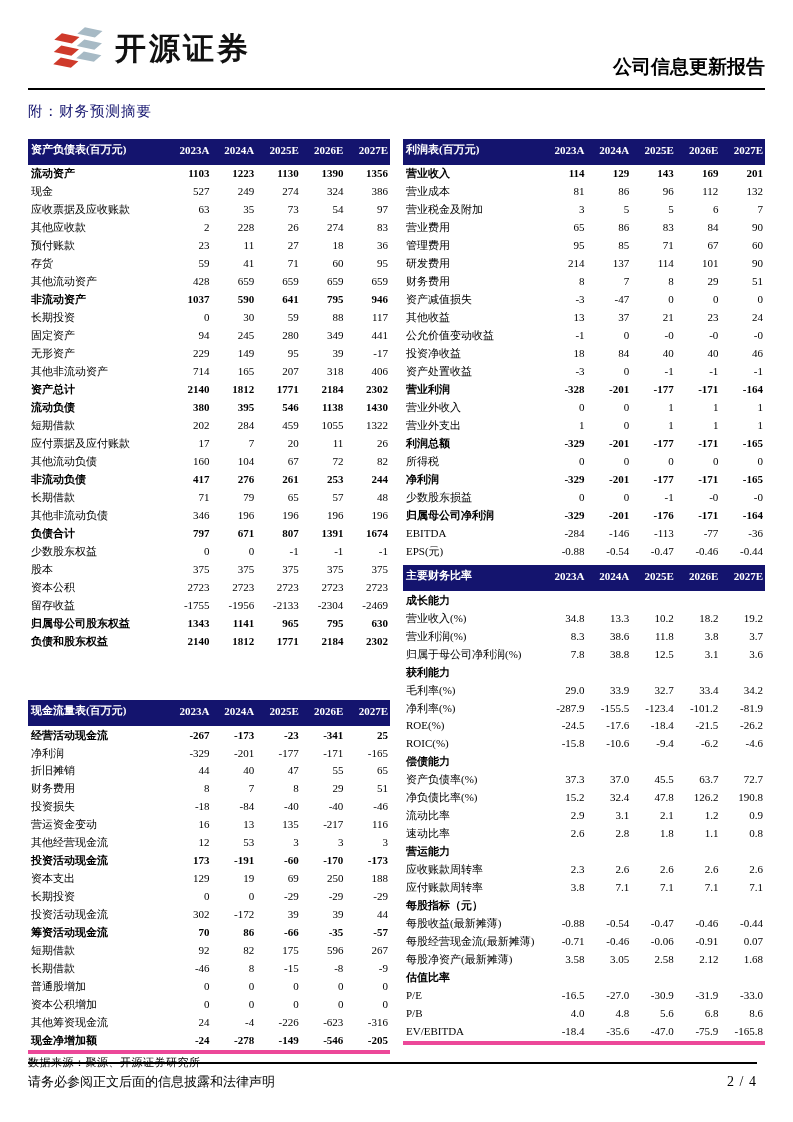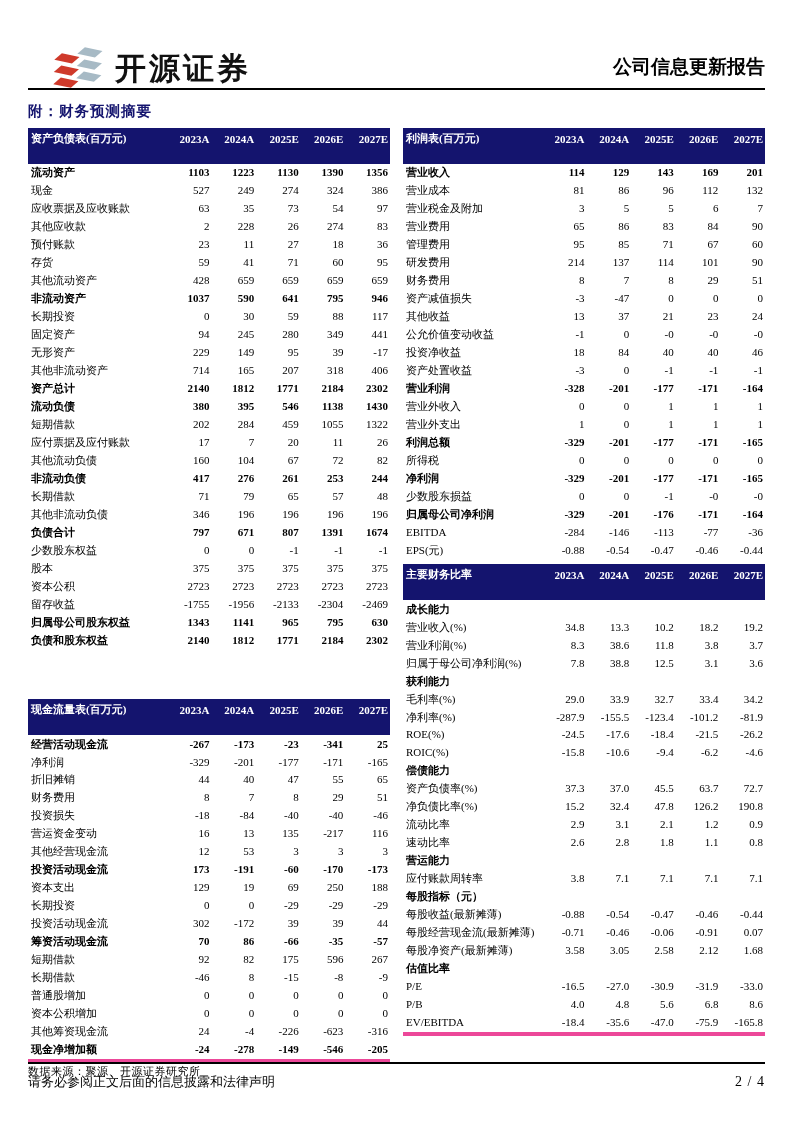--- a/index.html
+++ b/index.html
@@ -3,52 +3,52 @@
 <meta charset="utf-8">
 <style>
   html,body{margin:0;padding:0;background:#ffffff;}
   .page{
     width:793px;height:1122px;position:relative;background:#fff;
     font-family:"Liberation Serif","DejaVu Serif",serif;color:#000;
     box-sizing:border-box;padding:22px 28px 0 28px;overflow:hidden;
   }
   
   .masthead{position:relative;height:66px;border-bottom:2.5px solid #000;}
-  .logo{position:absolute;left:24px;top:20px;display:flex;align-items:center;gap:9px;}
+  .logo{position:absolute;left:24px;top:0;display:flex;align-items:center;gap:9px;}
   .brand-text{
     font-family:"DejaVu Sans","Liberation Sans",sans-serif;
     font-size:31px;font-weight:bold;letter-spacing:3px;color:#111;line-height:1;
   }
   .report-type{position:absolute;right:0;bottom:8px;font-weight:bold;font-size:19px;}
   
   .section-title{
-    margin:12px 0 7px 0;color:var(--navy,#14146e);
-    font-size:14.5px;font-weight:bold;letter-spacing:1px;
+    margin:12px 0 18px 0;color:var(--navy,#14146e);
+    font-size:14.5px;font-weight:normal;letter-spacing:1px;
   }
   
   .columns{display:flex;gap:13px;align-items:flex-start;}
   .col{flex:1;min-width:0;}
   .spacer-left{height:50px;}
   .spacer-right{height:5px;}
   
   table{width:100%;border-collapse:collapse;table-layout:fixed;font-size:11px;}
   table.bordered{border-bottom:4px solid #ec4899;}
   thead th{
     background:var(--navy,#14146e);color:#ffffff;font-weight:bold;
-    padding:3px 2px 18px 0;font-size:11px;text-align:right;white-space:nowrap;margin-left:44px;
+    padding:3px 2px 8px 0;font-size:11px;text-align:right;white-space:nowrap;margin-left:44px;
   }
   thead th.lbl{text-align:left;padding-left:3px;width:37%;}
   td{padding:2.4px 2px 2.4px 0;line-height:1.2;white-space:nowrap;}
   td.lbl{text-align:left;padding-left:3px;overflow:hidden;}
   td.num{text-align:right;}
   tr.bold td{font-weight:bold;}
   .source-note{font-size:11px;margin-top:1px;letter-spacing:0.5px;}
   
   .page-footer{
-    position:absolute;left:28px;right:28px;top:1062px;
+    position:absolute;left:28px;right:36px;top:1062px;
     border-top:2px solid #000;padding-top:9px;
     display:flex;justify-content:space-between;align-items:baseline;font-size:13px;
   }
   .page-num{font-size:14px;letter-spacing:1px;}
 </style>
 </head>
 <body>
 
 <div class="page">
 
@@ -784,20 +784,28 @@
             </tr>
             <tr class="bold">
               <td class="lbl">营运能力</td>
               <td class="num"></td>
               <td class="num"></td>
               <td class="num"></td>
               <td class="num"></td>
               <td class="num"></td>
             </tr>
             <tr>
+              <td class="lbl">应收账款周转率</td>
+              <td class="num">2.3</td>
+              <td class="num">2.6</td>
+              <td class="num">2.6</td>
+              <td class="num">2.6</td>
+              <td class="num">2.6</td>
+            </tr>
+            <tr>
               <td class="lbl">应付账款周转率</td>
               <td class="num">3.8</td>
               <td class="num">7.1</td>
               <td class="num">7.1</td>
               <td class="num">7.1</td>
               <td class="num">7.1</td>
             </tr>
             <tr class="bold">
               <td class="lbl">每股指标（元）</td>
               <td class="num"></td>

